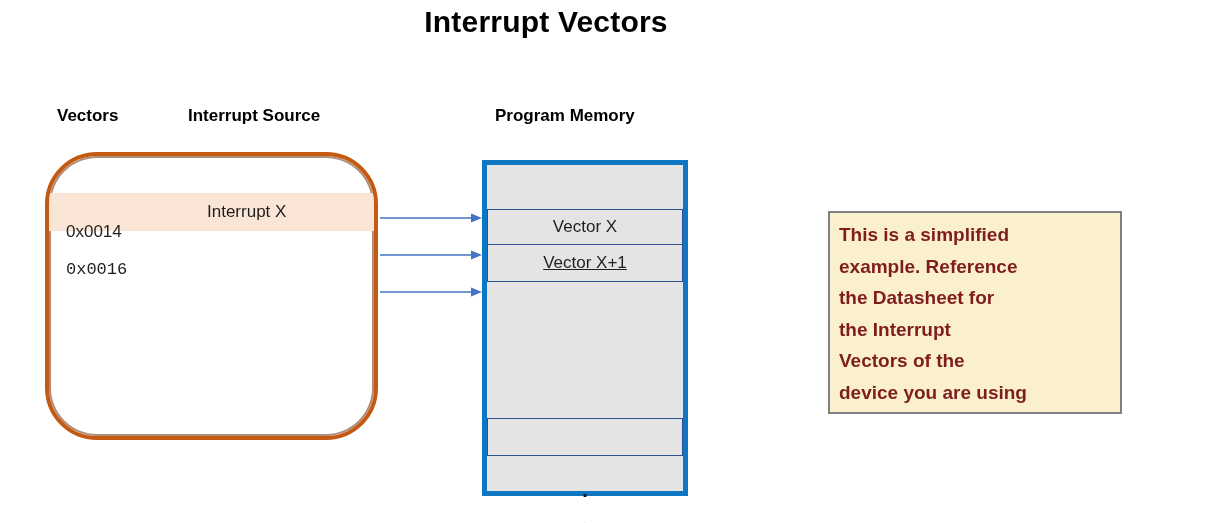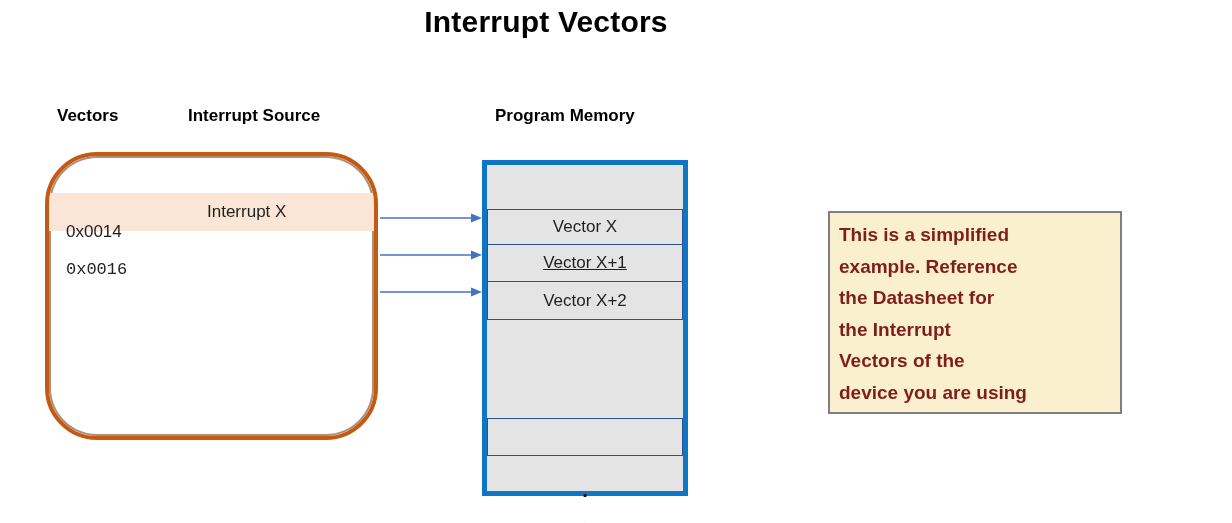--- a/index.html
+++ b/index.html
@@ -96,21 +96,20 @@
   </g>
   <g>
     <line x1="0" y1="87" x2="92" y2="87" stroke="#4472C4" stroke-width="1.7"></line>
     <polygon points="91,82.5 102,87 91,91.5" fill="#4472C4"></polygon>
   </g>
 </svg>
 
 <div class="memory">
   <div class="mem-row mem-r0">Vector X</div>
   <div class="mem-row mem-r1">Vector X+1</div>
-  <div class="mem-row mem-r2">Vector X+2</div>
   <div class="mem-dots">
     <div>.</div>
     <div>.</div>
 
   </div>
   <div class="mem-row mem-empty"></div>
 </div>
 
 <div class="note">This is a simplified
 example. Reference

